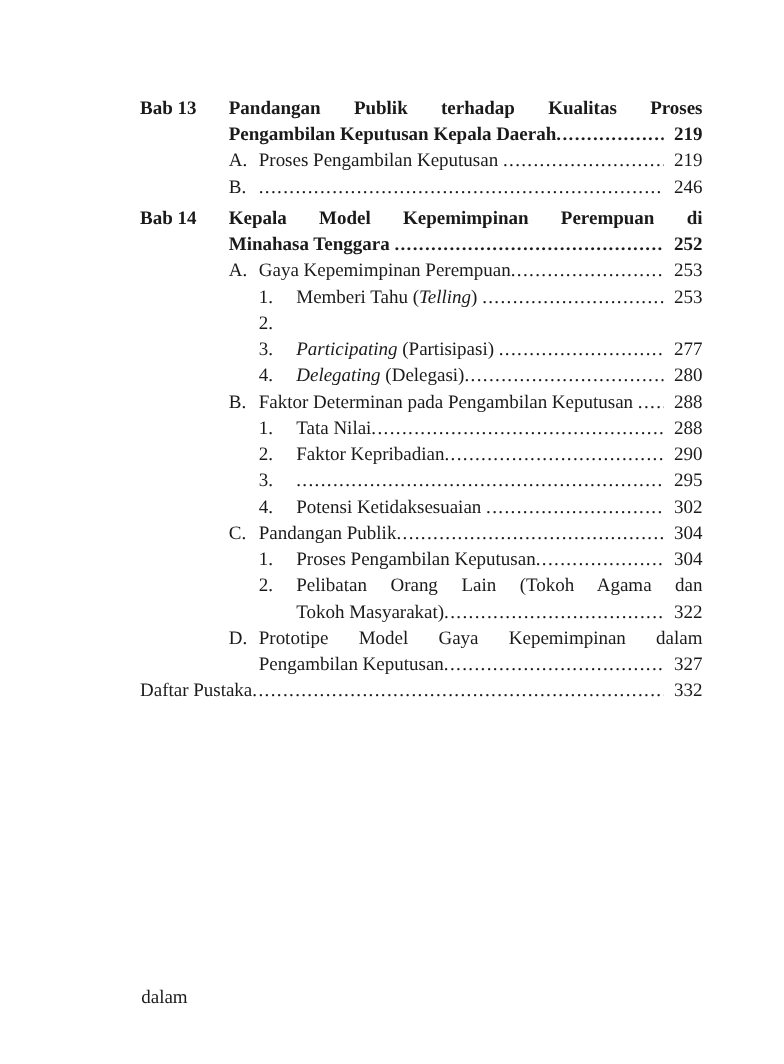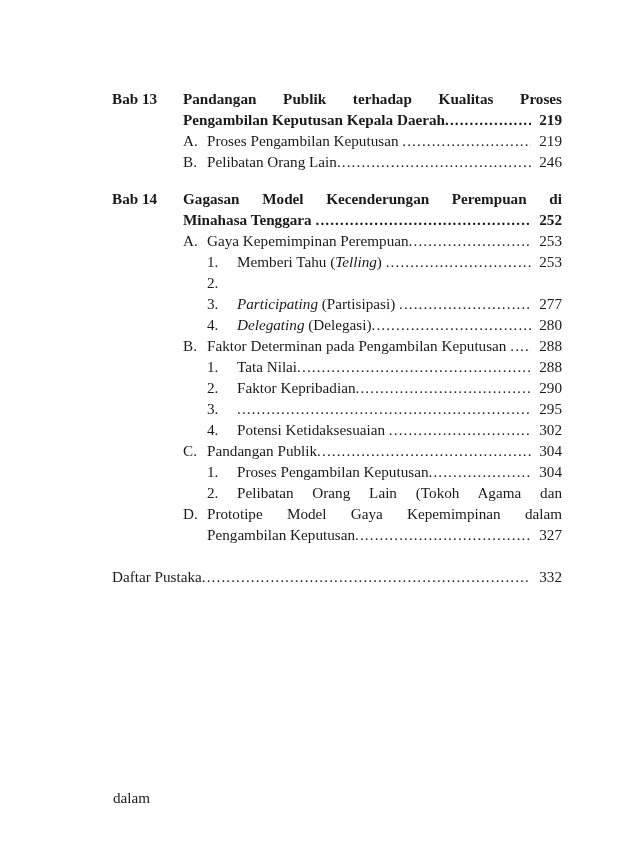--- a/index.html
+++ b/index.html
@@ -36,21 +36,21 @@
     position: relative;
     display: flex;
     align-items: flex-start;
     line-height: 21px;
     font-size: 15.2px;
   }
 
   
   .chapter {
     font-weight: bold;
-    margin-top: 12px;
+    margin-top: 0;
   }
   .chapter .label {
     width: 71px;
     flex: 0 0 71px;
     white-space: nowrap;
   }
   .chapter .body {
     flex: 1 1 auto;
     min-width: 0;
   }
@@ -124,22 +124,22 @@
   }
   .pageno {
     flex: 0 0 auto;
     text-align: right;
     min-width: 28px;
     padding-left: 3px;
     white-space: pre;
   }
 
   
-  .gap-chapter { margin-top: 16px; }
-  .gap-daftar { margin-top: 21px; }
+  .gap-chapter { margin-top: 4px; }
+  .gap-daftar { }
 
   em, .ital { font-style: italic; }
 
   
   .folio {
     position: absolute;
     left: 113px;
     top: 789px;
     font-size: 15.2px;
     line-height: 18px;
@@ -169,30 +169,29 @@
             <span class="txt">Proses Pengambilan Keputusan </span>
             <span class="leaders"></span>
             <span class="pageno">219</span>
           </div>
         </div>
       </div>
       <div class="row lvl-a">
         <div class="label">B.</div>
         <div class="body">
           <div class="lastline">
-            <span class="txt">Pelibatan Orang Lain</span>
             <span class="leaders"></span>
             <span class="pageno">246</span>
           </div>
         </div>
       </div>
       <div class="row chapter gap-chapter">
         <div class="label">Bab 14</div>
         <div class="body">
-          <div class="wrapline">Gagasan Model Kecenderungan Perempuan  di</div>
+          <div class="wrapline">Kepala Model Kepemimpinan Perempuan  di</div>
           <div class="lastline">
             <span class="txt">Minahasa Tenggara </span>
             <span class="leaders"></span>
             <span class="pageno">252</span>
           </div>
         </div>
       </div>
       <div class="row lvl-a">
         <div class="label">A.</div>
         <div class="body">
@@ -302,20 +301,25 @@
             <span class="txt">Proses Pengambilan Keputusan</span>
             <span class="leaders"></span>
             <span class="pageno">304</span>
           </div>
         </div>
       </div>
       <div class="row lvl-n">
         <div class="label">2.</div>
         <div class="body">
           <div class="wrapline">Pelibatan Orang Lain (Tokoh Agama dan</div>
+          <div class="lastline">
+            <span class="txt">Tokoh Masyarakat)</span>
+            <span class="leaders"></span>
+            <span class="pageno">322</span>
+          </div>
         </div>
       </div>
       <div class="row lvl-a">
         <div class="label">D.</div>
         <div class="body">
           <div class="wrapline">Prototipe Model Gaya Kepemimpinan dalam</div>
           <div class="lastline">
             <span class="txt">Pengambilan Keputusan</span>
             <span class="leaders"></span>
             <span class="pageno">327</span>

